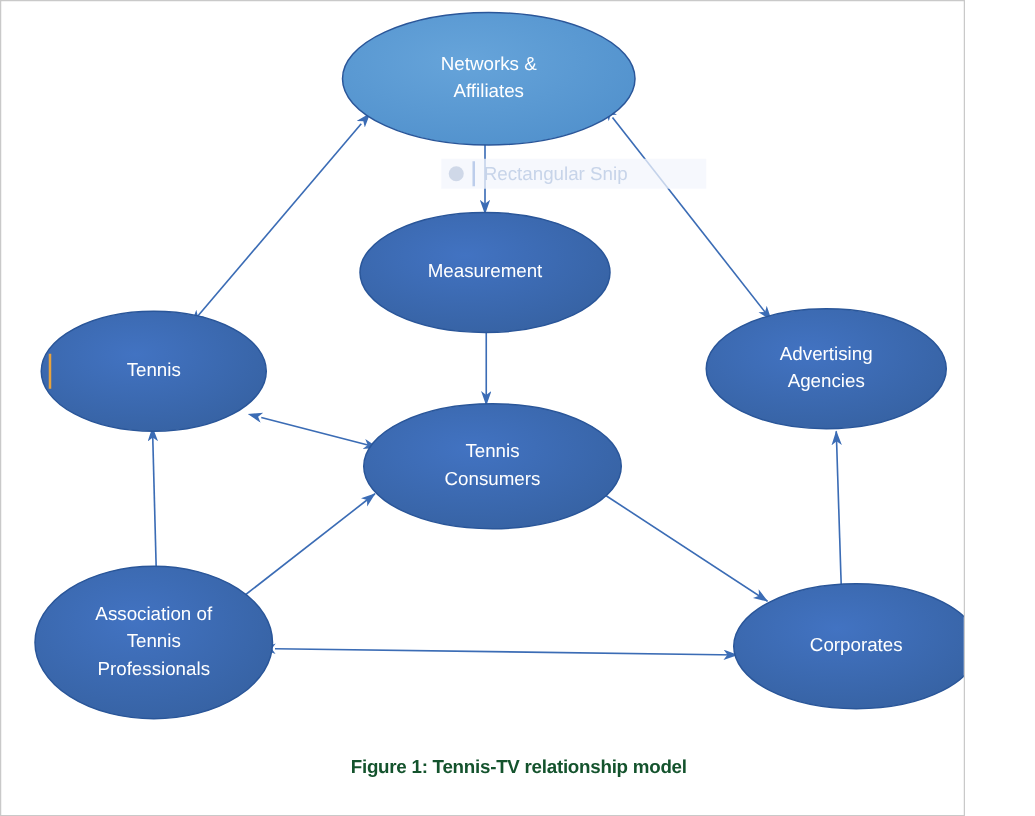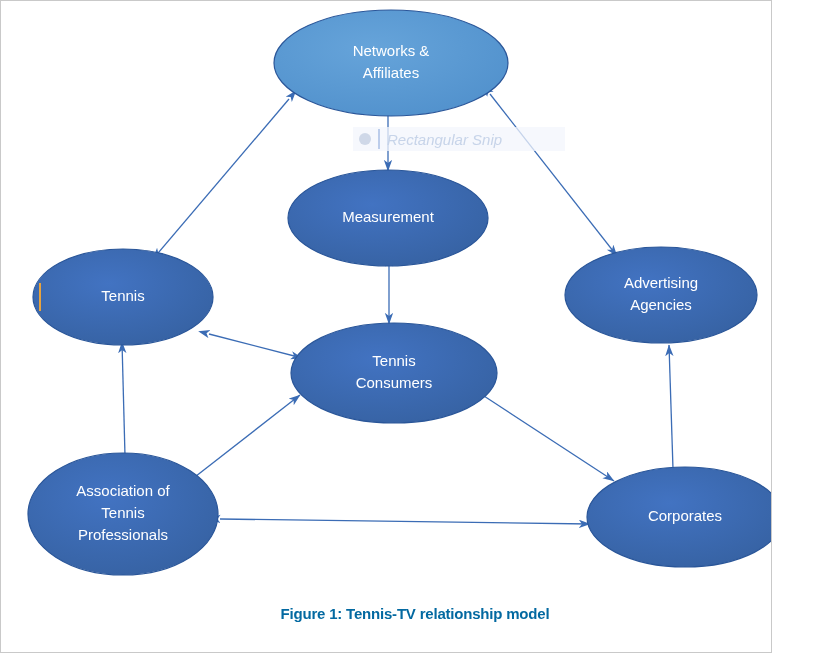--- a/index.html
+++ b/index.html
@@ -45,37 +45,36 @@
   }
   .caption {
     position: absolute;
     left: 0;
     top: 604px;
     width: 828px;
     text-align: center;
     font-family: "Liberation Sans", sans-serif;
     font-size: 15px;
     font-weight: bold;
-    color: #0369a1;
+    color: #14532d;
     letter-spacing: -0.2px;
   }
   .ghost-tooltip {
     position: absolute;
     left: 352px;
     top: 126px;
     width: 212px;
     height: 24px;
     background: rgba(243, 246, 252, 0.75);
     display: flex;
     align-items: center;
     gap: 7px;
     padding-left: 6px;
     box-sizing: border-box;
     pointer-events: none;
-    font-style: italic;
   }
   .ghost-tooltip .ghost-icon {
     width: 12px;
     height: 12px;
     border-radius: 50%;
     background: rgba(200, 210, 228, 0.85);
     flex: 0 0 auto;
   }
   .ghost-tooltip .ghost-bar {
     width: 2px;

